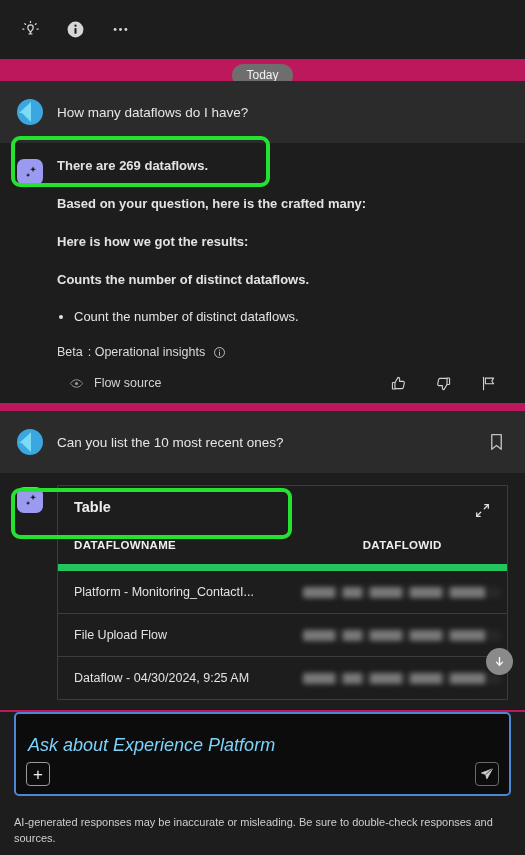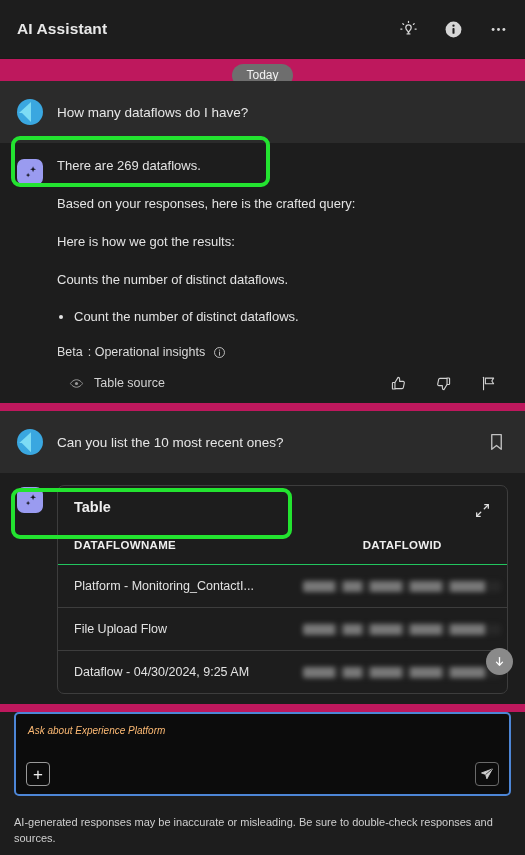--- a/index.html
+++ b/index.html
@@ -142,20 +142,21 @@
   .ai-body {
     margin-left: 14px;
     flex: 1 1 auto;
     min-width: 0;
   }
   .ai-p {
     font-size: 13px;
     color: #e3e3e3;
     line-height: 1.45;
     margin-bottom: 19px;
+    font-weight: bold;
   }
   .ai-p:last-child { margin-bottom: 0; }
   .ai-ul { margin: 0 0 18px 0; padding-left: 15px; }
   .ai-ul li {
     font-size: 13px;
     color: #e3e3e3;
     line-height: 1.45;
     list-style: disc;
     margin-left: 2px;
   }
@@ -175,21 +176,21 @@
     display: flex; align-items: center; gap: 10px;
     cursor: pointer;
   }
   .show-source-label { font-size: 12.5px; color: #d2d2d2; }
   .fb-actions { margin-left: auto; display: flex; gap: 25px; padding-right: 10px; }
   .fb-btn { width: 20px; height: 20px; display:flex; align-items:center; justify-content:center; cursor: pointer; }
 
   
   .table-card {
     border: 1px solid #3d3d3d;
-    border-radius: 7px;
+    border-radius: 1px;
     background: #1d1d1d;
     overflow: hidden;
   }
   .table-card-head {
     display: flex; align-items: flex-start;
     padding: 13px 14px 4px 16px;
   }
   .table-card-title {
     font-size: 14.5px;
     font-weight: bold;
@@ -198,21 +199,21 @@
   }
   .expand-btn { width: 22px; height: 22px; display:flex; align-items:center; justify-content:center; cursor:pointer; }
   .tbl { width: 100%; border-collapse: collapse; }
   .tbl th {
     text-align: left;
     font-size: 11.5px;
     font-weight: bold;
     letter-spacing: .35px;
     color: #efefef;
     padding: 14px 6px 13px 16px;
-    border-bottom: 1px solid #22c55e;
+    border-bottom: 7px solid #22c55e;
   }
   .tbl th.c2, .tbl td.c2 { padding-left: 12px; width: 48%; text-align: center; }
   .tbl td {
     font-size: 12.5px;
     color: #e2e2e2;
     padding: 14px 6px 14px 16px;
     border-bottom: 1px solid #3d3d3d;
     white-space: nowrap;
     overflow: hidden;
   }
@@ -250,26 +251,27 @@
   .composer {
     border: 2px solid #4d86d6;
     border-radius: 5px;
     background: #0c0c0c;
     height: 84px;
     display: flex;
     flex-direction: column;
     padding: 9px 10px 8px 10px;
   }
   .composer-placeholder {
-    font-size: 10px;
+    font-size: 18px;
     font-style: italic;
-    color: #fdba74;
+    color: #7dd3fc;
     flex: 1 1 auto;
     padding: 2px 2px;
     cursor: text;
+    margin-top: 10px;
   }
   .composer-bar { display: flex; align-items: center; }
   .plus-btn {
     width: 24px; height: 24px;
     border: 1px solid #9a9a9a;
     border-radius: 4px;
     display: flex; align-items: center; justify-content: center;
     color: #efefef;
     font-size: 17px;
     line-height: 1;
@@ -290,21 +292,20 @@
     padding: 19px 14px 8px 14px;
     background: #1d1d1d;
   }
 </style>
 </head>
 <body>
 
 <div id="app">
 
   <div class="header">
-    <div class="header-title">AI Assistant</div>
     <div class="header-actions">
 
       <div class="hbtn" title="Tips">
         <svg width="19" height="19" viewBox="0 0 24 24" fill="none" stroke="#d6d6d6" stroke-width="1.6" stroke-linecap="round">
           <path d="M12 16.5c0-1.8-.9-2.6-1.9-3.6A4.6 4.6 0 0 1 8.6 9.6a3.4 3.4 0 0 1 6.8 0c0 1.4-.5 2.4-1.5 3.3-1 1-1.9 1.8-1.9 3.6"></path>
           <path d="M10.2 17.6h3.6"></path>
           <path d="M12 3.1V1.7M5.8 5.6 4.8 4.6M18.2 5.6l1-1M3.7 11.4H2.3M21.7 11.4h-1.4"></path>
         </svg>
       </div>
 
@@ -346,21 +347,21 @@
 
     <div class="msg-ai">
       <div class="ai-badge">
         <svg width="17" height="17" viewBox="0 0 24 24" fill="#16161e">
           <path d="M15.6 3.2l1.15 3.1 3.1 1.15-3.1 1.15-1.15 3.1-1.15-3.1-3.1-1.15 3.1-1.15z"></path>
           <path d="M8.6 12.5l.85 2.25 2.25.85-2.25.85-.85 2.25-.85-2.25-2.25-.85 2.25-.85z"></path>
         </svg>
       </div>
       <div class="ai-body">
         <div class="ai-p">There are 269 dataflows.</div>
-        <div class="ai-p">Based on your responses, here is the crafted query:</div>
+        <div class="ai-p">Based on your question, here is the crafted many:</div>
         <div class="ai-p">Here is how we got the results:</div>
         <div class="ai-p">Counts the number of distinct dataflows.</div>
 
         <ul class="ai-ul">
           <li>Count the number of distinct dataflows.</li>
         </ul>
 
         <div class="beta-line">
           <b>Beta</b>
             <span>: Operational insights</span>
@@ -374,21 +375,21 @@
         </div>
 
         <div class="footer-row">
           <div class="show-source">
             <span style="display:flex;">
               <svg width="15" height="15" viewBox="0 0 24 24" fill="none" stroke="#9a9a9a" stroke-width="1.6">
                 <path d="M2.3 12s3.7-6 9.7-6 9.7 6 9.7 6-3.7 6-9.7 6-9.7-6-9.7-6z"></path>
                 <circle cx="12" cy="12" r="2.5" fill="#9a9a9a" stroke="none"></circle>
               </svg>
             </span>
-            <span class="show-source-label">Table source</span>
+            <span class="show-source-label">Flow source</span>
           </div>
 
           <div class="fb-actions">
             <div class="fb-btn" title="Good response">
               <svg width="17" height="17" viewBox="0 0 24 24" fill="none" stroke="#d3d3d3" stroke-width="1.55" stroke-linejoin="round">
                 <path d="M7 10.6v9.2H4.3a.9.9 0 0 1-.9-.9v-7.4a.9.9 0 0 1 .9-.9z"></path>
                 <path d="M7 10.6l4.4-7.2c1.4 0 2.2.9 2.2 2.3v3.3h4.9c1.1 0 1.9 1 1.7 2l-1.3 6.6c-.2.9-1 1.6-1.9 1.6H7"></path>
               </svg>
             </div>
             <div class="fb-btn" title="Bad response">

